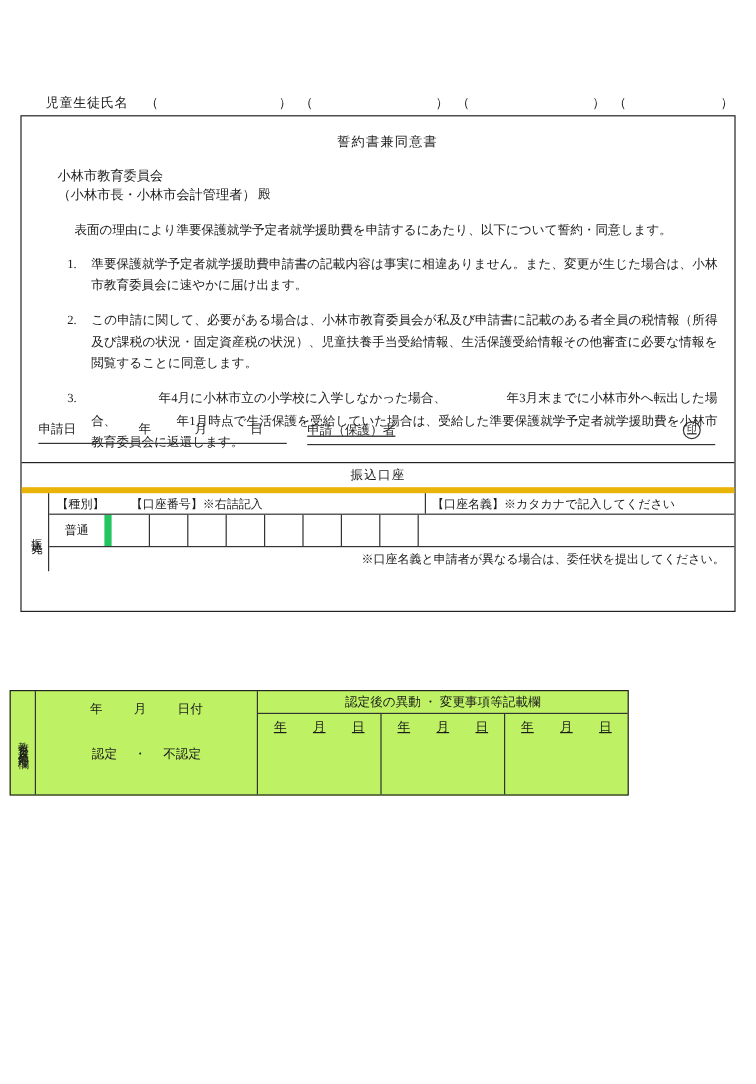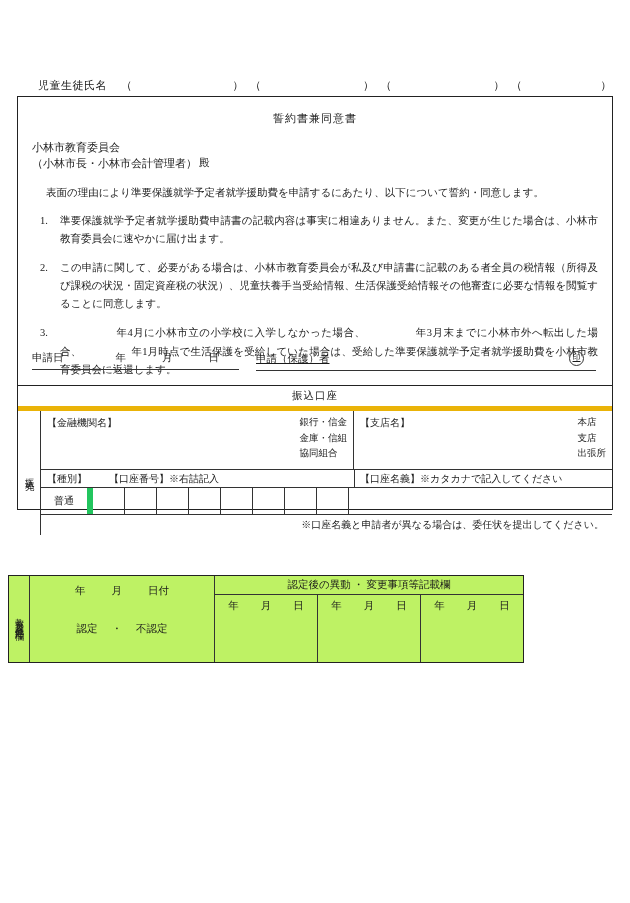--- a/index.html
+++ b/index.html
@@ -51,20 +51,21 @@
   
   .frame {
     position: absolute;
     left: 17px;
     top: 96px;
     width: 596px;
     height: 414px;
     border: 1.3px solid #222;
     box-sizing: border-box;
     background: #fff;
+    padding-left: 16px;
   }
 
   .doc-title {
     text-align: center;
     font-size: 11px;
     margin-top: 14px;
     letter-spacing: 1px;
   }
 
   .addressee {
@@ -340,20 +341,21 @@
   }
   .pc-header {
     text-align: center;
     font-size: 10.5px;
     padding: 2px 0 2px;
     border-bottom: 1px solid #333;
   }
   .pc-cols {
     flex: 1;
     display: flex;
+    text-decoration: underline;
   }
   .pc-col {
     flex: 1;
     border-right: 1px solid #333;
     font-size: 10.5px;
     text-align: center;
     padding-top: 4px;
     box-sizing: border-box;
   }
   .pc-col:last-child { border-right: none; }
@@ -437,38 +439,20 @@
     <div class="bank">
       <div class="bank-title">振込口座</div>
 
       <div class="bank-body">
         <div class="vlabel-bank">
           <span class="vtext">振込先</span>
         </div>
 
         <div class="bank-right">
 
-          <div class="bank-row1">
-            <div class="inst-cell">
-              <span class="cell-label">【金融機関名】</span>
-              <div class="kinds">
-                <div>銀行・信金</div>
-                <div>金庫・信組</div>
-                <div>協同組合</div>
-              </div>
-            </div>
-            <div class="branch-cell">
-              <span class="cell-label">【支店名】</span>
-              <div class="kinds">
-                <div>本店</div>
-                <div>支店</div>
-                <div>出張所</div>
-              </div>
-            </div>
-          </div>
 
           <div class="bank-row2">
             <div class="divider"></div>
             <span class="r2-left"><span>【種別】</span><span class="r2-kouza">【口座番号】※右詰記入</span></span>
             <span class="r2-right">【口座名義】※カタカナで記入してください</span>
           </div>
 
           <div class="bank-row3">
             <div class="type-cell">普通</div>
             <div class="digit-box"></div>

